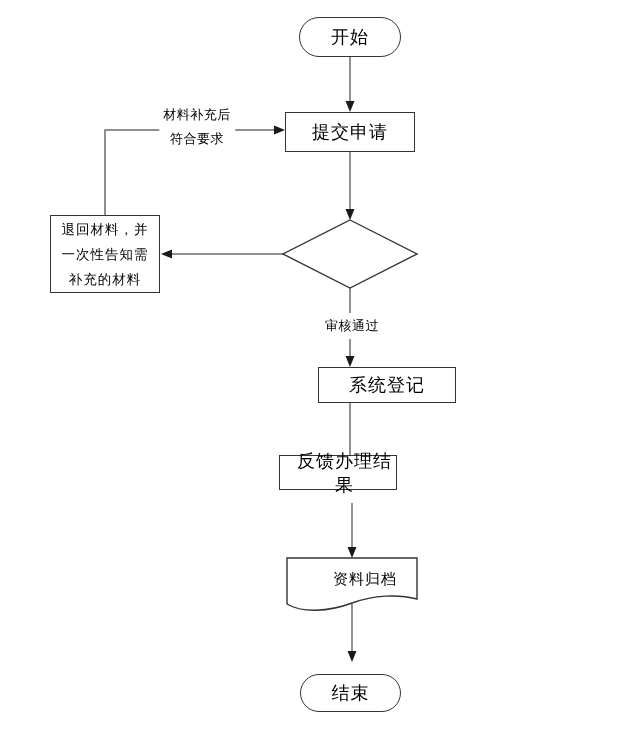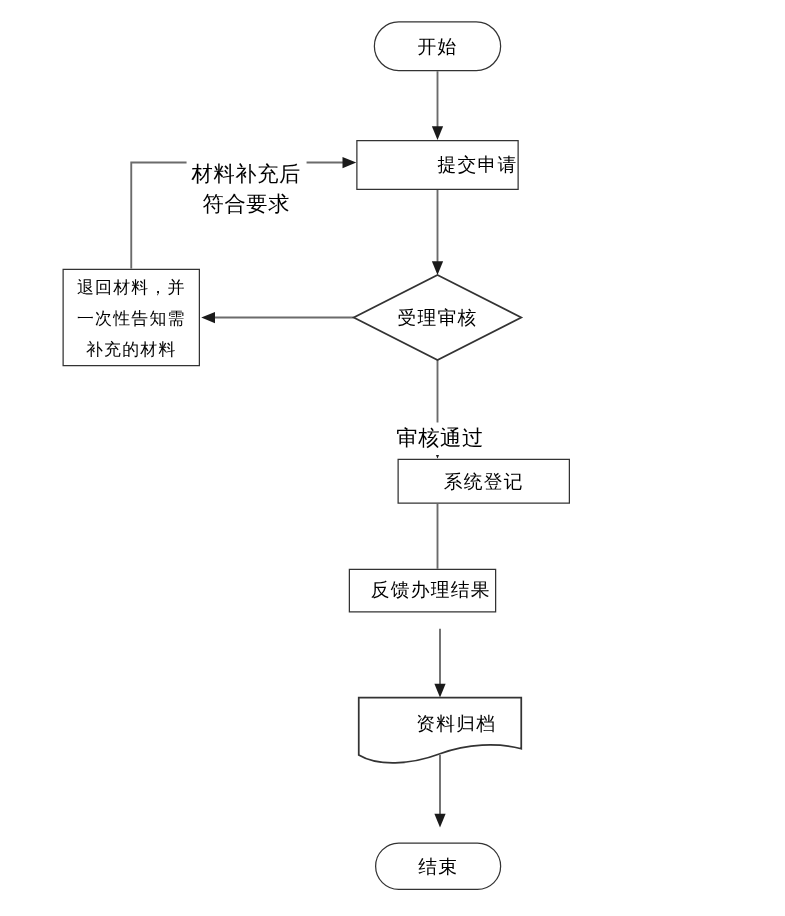--- a/index.html
+++ b/index.html
@@ -19,21 +19,21 @@
     z-index: 1;
   }
   .node {
     position: absolute;
     box-sizing: border-box;
     background: #ffffff;
     border: 1.4px solid #333333;
     display: flex;
     align-items: center;
     justify-content: center;
-    font-size: 15px;
+    font-size: 18px;
     letter-spacing: 1px;
     z-index: 2;
     text-align: center;
   }
   .terminator { border-radius: 20px; }
   .shape-text {
     position: absolute;
     display: flex;
     align-items: center;
     justify-content: center;
@@ -42,27 +42,26 @@
     z-index: 3;
     text-align: center;
     background: transparent;
     border: none;
   }
   .multiline { flex-direction: column; font-size: 13.5px; line-height: 25px; }
   .edge-label {
     position: absolute;
     z-index: 4;
     background: #ffffff;
-    font-size: 17px;
+    font-size: 13px;
     letter-spacing: 0.5px;
     text-align: center;
     padding: 1px 4px;
     transform: translate(-50%, -50%);
     line-height: 24px;
-    margin-top: 25px;
   }
   .edge-label.tight { line-height: 20px; }
   .edge-label span { display: block; }
 </style>
 </head>
 <body>
 
 <div class="canvas">
 
   <svg class="wires" viewBox="0 0 628 733" xmlns="http://www.w3.org/2000/svg">
@@ -91,27 +90,24 @@
 
     <polygon points="350,220 417,254 350,288 283,254" fill="#ffffff" stroke="#333333" stroke-width="1.4"></polygon>
 
     <path d="M287,558 L417,558 L417,599 C398,594 374,595 352,603 C328,612 302,613 287,604 Z" fill="#ffffff" stroke="#333333" stroke-width="1.4"></path>
   </svg>
 
   <div class="node terminator" style="left:299px; top:17px; width:102px; height:40px;">
     <span>开始</span>
   </div>
 
-  <div class="node" style="left:285px; top:112px; width:130px; height:40px;justify-content:flex-end;">
+  <div class="node" style="left:285px; top:112px; width:130px; height:40px;">
     <span>提交申请</span>
   </div>
 
-  <div class="shape-text" style="left:283px; top:220px; width:134px; height:68px;">
-    <span>受理审核</span>
-  </div>
 
   <div class="node multiline" style="left:50px; top:215px; width:110px; height:78px;">
     <span>退回材料，并</span>
     <span>一次性告知需</span>
     <span>补充的材料</span>
   </div>
 
   <div class="node" style="left:281px; top:367px; width:138px; height:36px;margin-left:37px;">
     <span>系统登记</span>
   </div>

